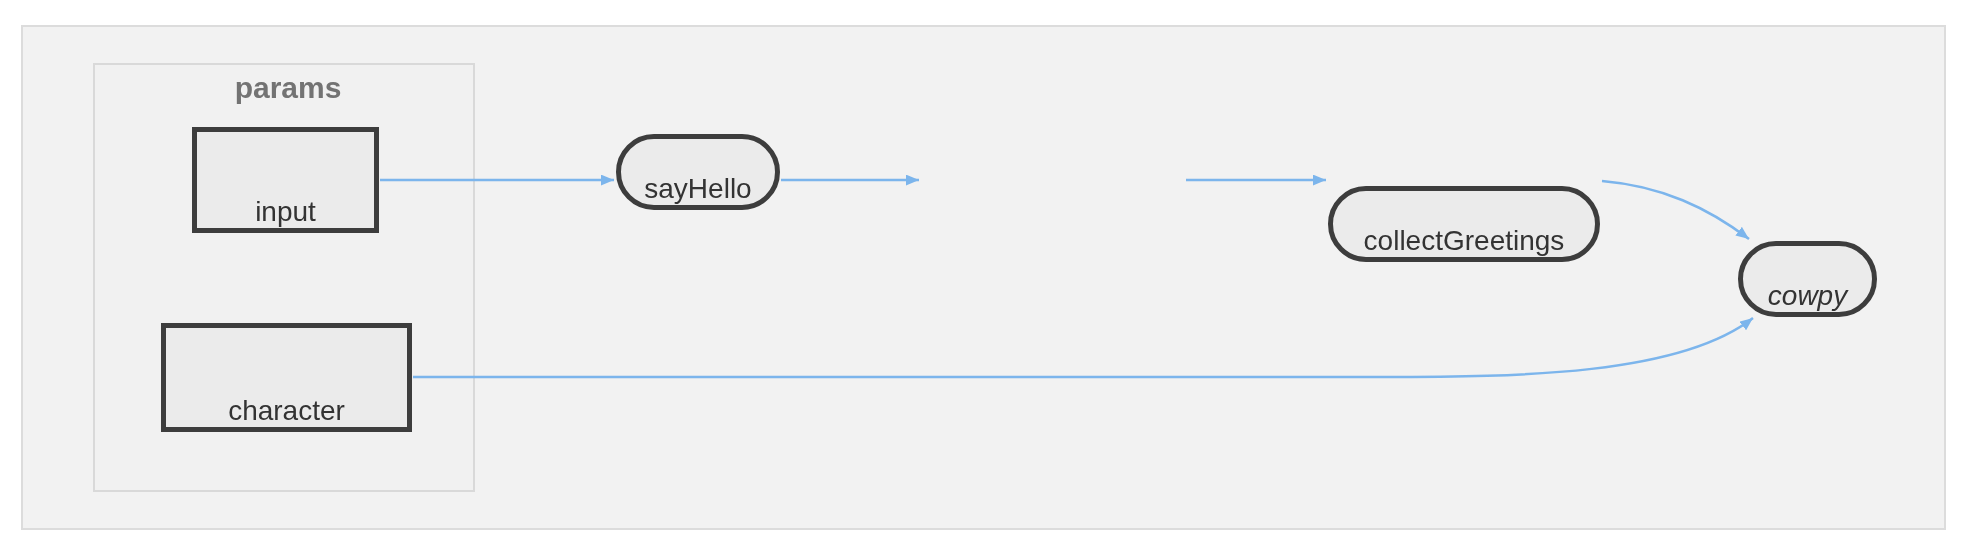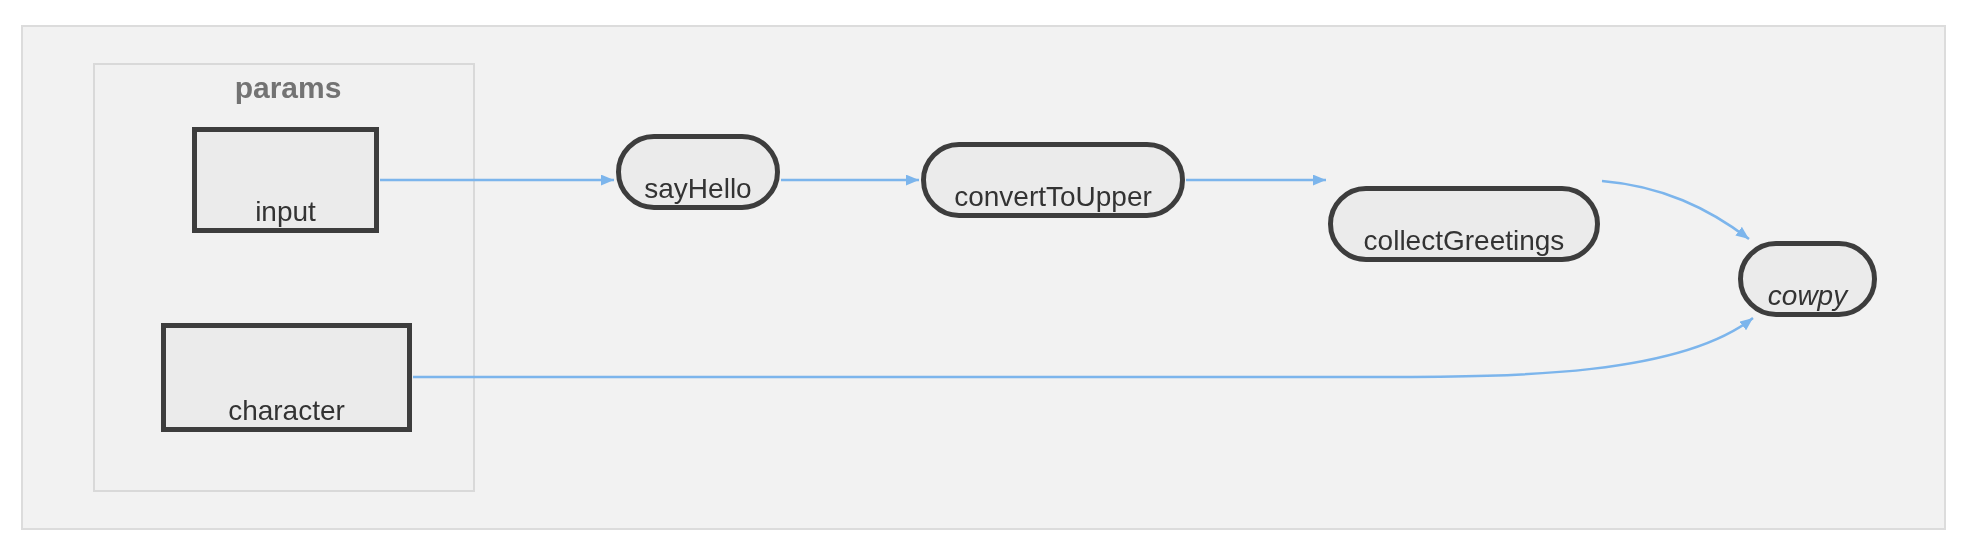--- a/index.html
+++ b/index.html
@@ -111,23 +111,20 @@
   </div>
 
   <div class="node rect" id="node-character">
     <span>character</span>
   </div>
 
   <div class="node pill" id="node-sayHello">
     <span>sayHello</span>
   </div>
 
-  <div class="node pill" id="node-convertToUpper">
-    <span>convertToUpper</span>
-  </div>
 
   <div class="node pill" id="node-collectGreetings">
     <span>collectGreetings</span>
   </div>
 
   <div class="node pill" id="node-cowpy">
     <span>cowpy</span>
   </div>
 
 </div>

